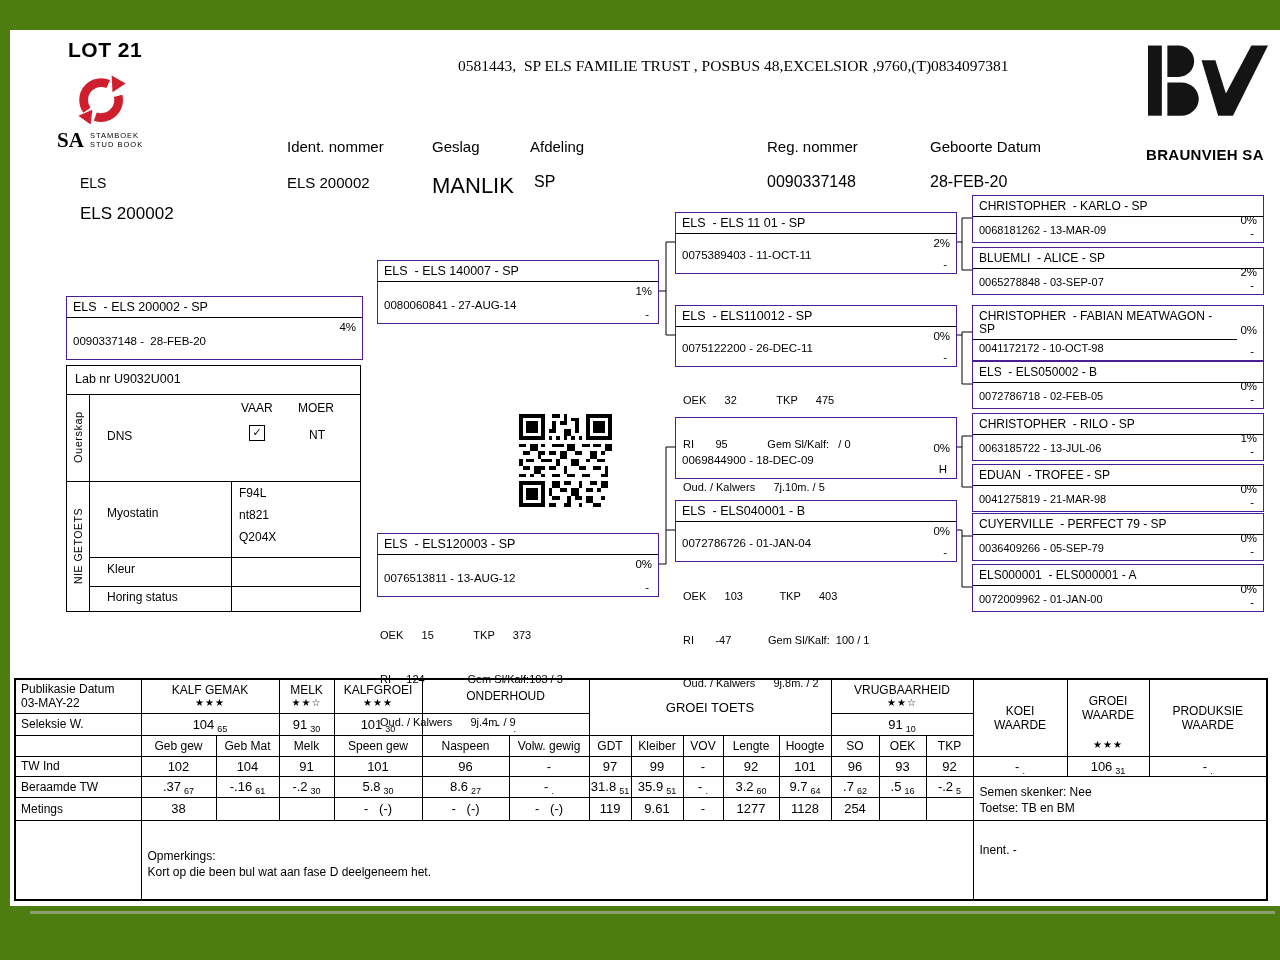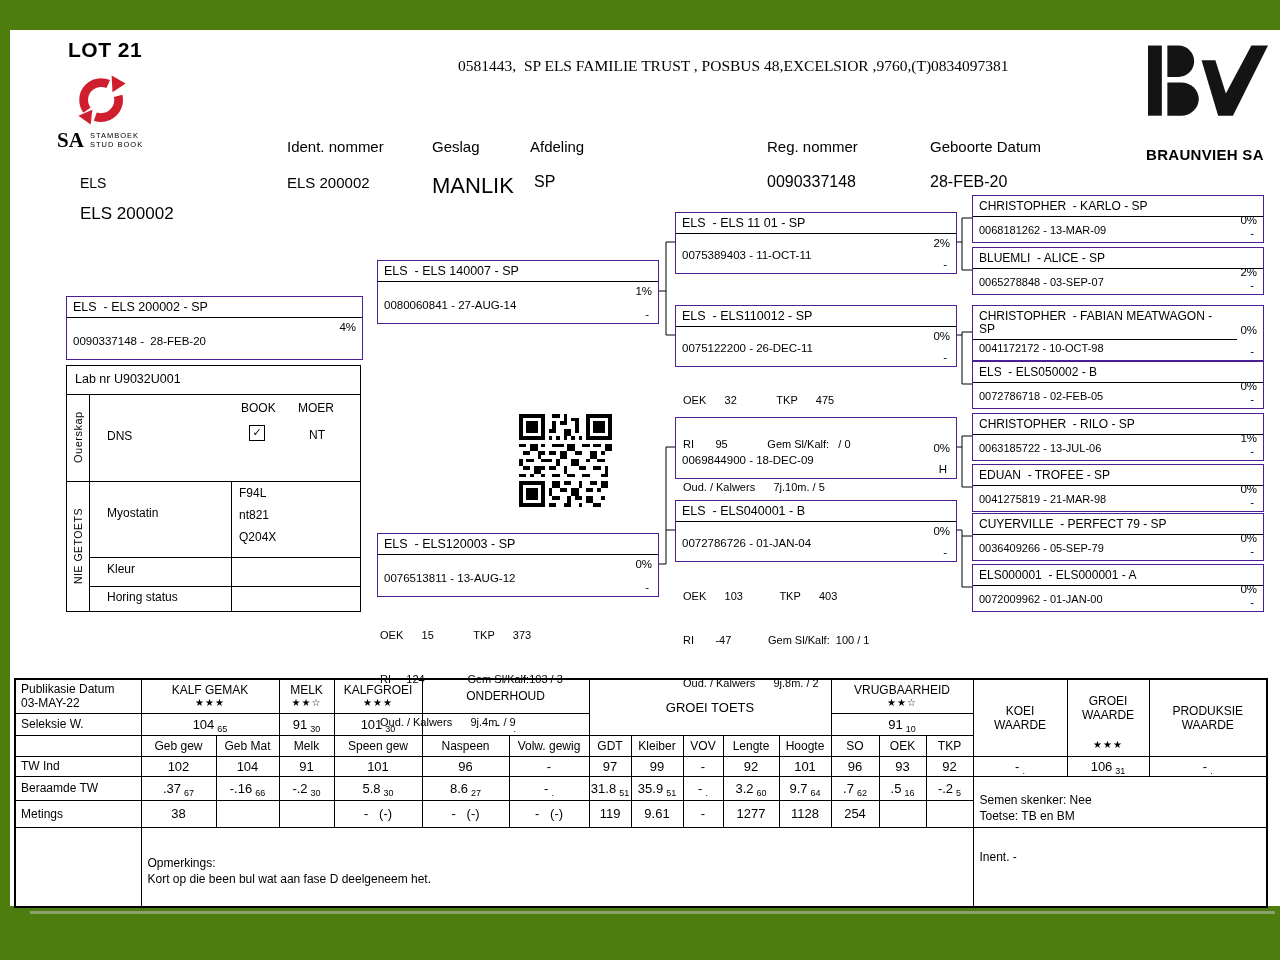--- a/index.html
+++ b/index.html
@@ -238,21 +238,21 @@
       <div class="hline" style="left:0;top:28px;width:293px"></div>
       <div class="vline" style="left:22px;top:28px;height:217px"></div>
       <div class="hline" style="left:0;top:115px;width:293px"></div>
       <div class="vline" style="left:164px;top:115px;height:130px"></div>
       <div class="hline" style="left:22px;top:191px;width:271px"></div>
       <div class="hline" style="left:22px;top:220px;width:271px"></div>
 
       <div class="vtext" style="left:0;top:28px;width:22px;height:87px">Ouerskap</div>
       <div class="vtext" style="left:0;top:115px;width:22px;height:130px;font-size:10.5px">NIE GETOETS</div>
 
-      <div class="lab-t" style="left:174px;top:35px">BOOK</div>
+      <div class="lab-t" style="left:174px;top:35px">VAAR</div>
       <div class="lab-t" style="left:231px;top:35px">MOER</div>
 
       <div class="lab-t" style="left:40px;top:63px">DNS</div>
       <div class="chk" style="left:182px;top:59px">✓</div>
       <div class="lab-t" style="left:242px;top:62px">NT</div>
 
       <div class="lab-t" style="left:40px;top:140px">Myostatin</div>
       <div class="lab-t" style="left:172px;top:120px">F94L</div>
       <div class="lab-t" style="left:172px;top:142px">nt821</div>
       <div class="lab-t" style="left:172px;top:164px">Q204X</div>
@@ -360,35 +360,35 @@
         <td><span class="val">96</span></td>
         <td><span class="val">93</span></td>
         <td><span class="val">92</span></td>
         <td><span class="val">-</span><span class="acc">.</span></td>
         <td><span class="val">106</span><span class="acc">31</span></td>
         <td><span class="val">-</span><span class="acc">.</span></td>
       </tr>
       <tr style="height:21px">
         <td class="lbl">Beraamde TW</td>
         <td><span class="val">.37</span><span class="acc">67</span></td>
-        <td><span class="val">-.16</span><span class="acc">66</span></td>
+        <td><span class="val">-.16</span><span class="acc">61</span></td>
         <td><span class="val">-.2</span><span class="acc">30</span></td>
         <td><span class="val">5.8</span><span class="acc">30</span></td>
         <td><span class="val">8.6</span><span class="acc">27</span></td>
         <td><span class="val">-</span><span class="acc">.</span></td>
         <td><span class="val">31.8</span><span class="acc">51</span></td>
         <td><span class="val">35.9</span><span class="acc">51</span></td>
         <td><span class="val">-</span><span class="acc">.</span></td>
         <td><span class="val">3.2</span><span class="acc">60</span></td>
         <td><span class="val">9.7</span><span class="acc">64</span></td>
         <td><span class="val">.7</span><span class="acc">62</span></td>
         <td><span class="val">.5</span><span class="acc">16</span></td>
         <td><span class="val">-.2</span><span class="acc">5</span></td>
         <td colspan="3" rowspan="2" class="free">
-          <div style="margin-top:12px">Semen skenker: Nee</div>
+          <div style="margin-top:4px">Semen skenker: Nee</div>
           <div>Toetse: TB en BM</div>
         </td>
       </tr>
       <tr style="height:23px">
         <td class="lbl">Metings</td>
         <td><span class="val">38</span></td>
         <td><span class="val"></span></td>
         <td><span class="val"></span></td>
         <td><span class="val">-   (-)</span></td>
         <td><span class="val">-   (-)</span></td>

